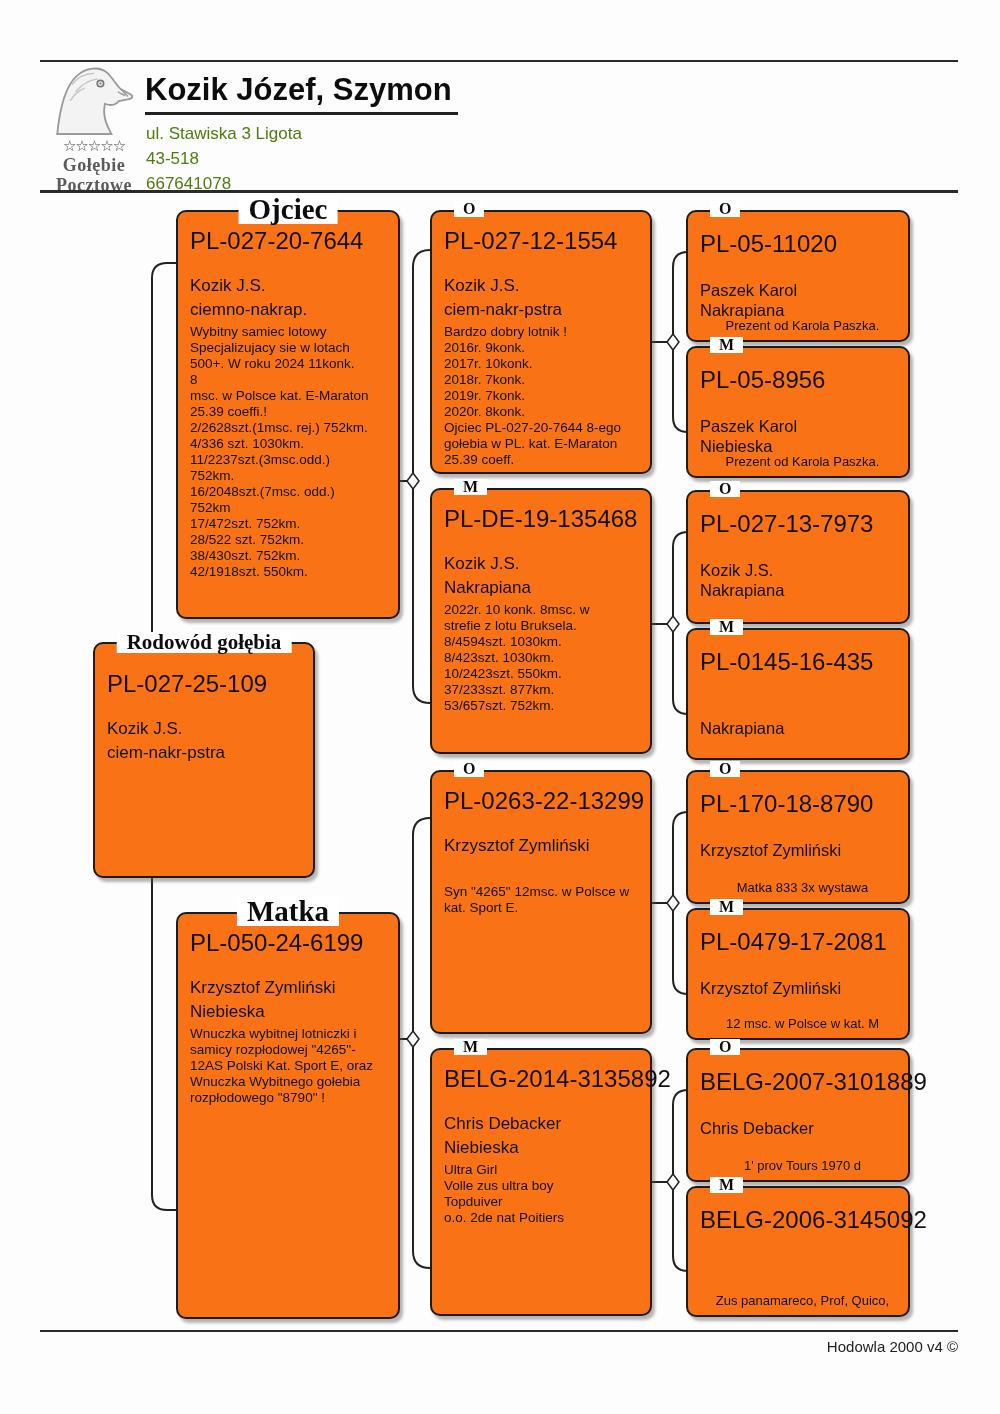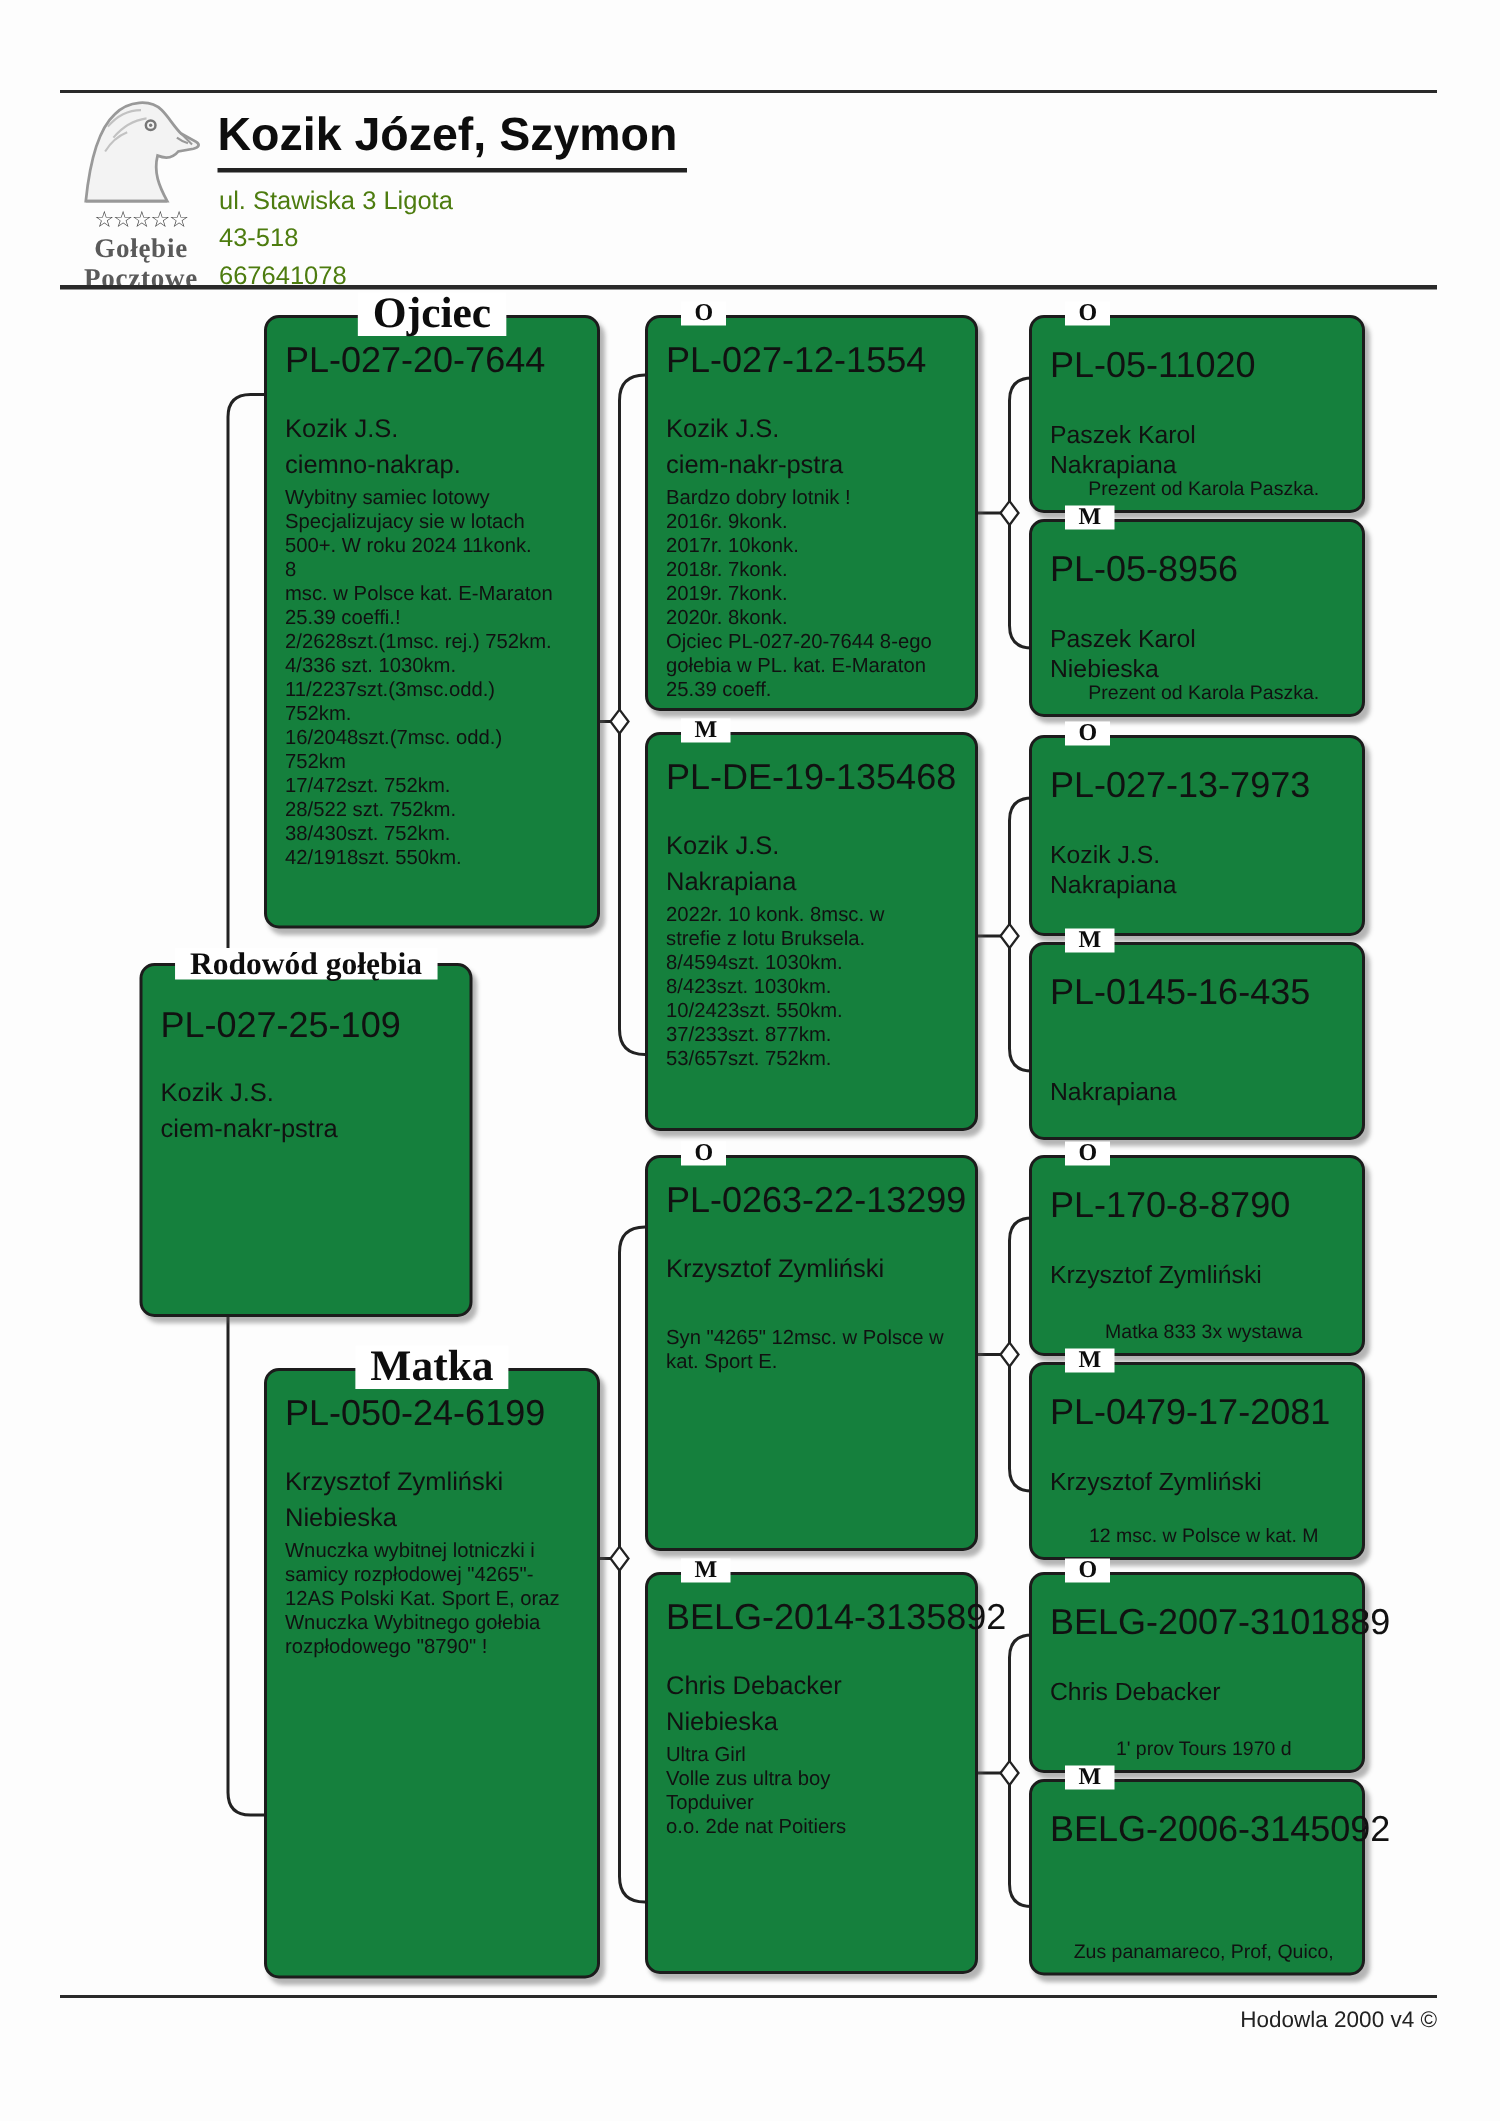--- a/index.html
+++ b/index.html
@@ -25,21 +25,21 @@
     display:inline-block;white-space:nowrap;
   }
   .owner-lines{position:absolute;left:146px;top:124px;font-size:17px;color:#4d7c0f;}
   .owner-lines div{margin-bottom:5px;}
 
   
   .connectors{position:absolute;left:0;top:0;z-index:0;}
 
   
   .box{
-    position:absolute;z-index:2;background:#15803d;
+    position:absolute;z-index:2;background:#f97316;
     border:2px solid #1c1c1c;border-radius:10px;
     box-shadow:3px 4px 3px rgba(90,90,90,.45);
   }
   .box-title{
     position:absolute;top:-17px;left:50%;transform:translateX(-50%);
     background:#fff;padding:0 10px;white-space:nowrap;
     font-family:"Liberation Serif",serif;font-weight:bold;font-size:29px;line-height:1;color:#0d0d0d;
   }
   .subject .box-title{font-size:21px;top:-12px;}
   .sex-label{
@@ -237,21 +237,21 @@
   <div class="box small" style="left:686px;top:628px;width:220px;height:128px">
     <span class="sex-label">M</span>
     <div class="ring">PL-0145-16-435</div>
     <div class="breeder"></div>
     <div class="colorline">Nakrapiana</div>
     <div class="note"></div>
   </div>
 
   <div class="box small" style="left:686px;top:770px;width:220px;height:130px">
     <span class="sex-label">O</span>
-    <div class="ring">PL-170-8-8790</div>
+    <div class="ring">PL-170-18-8790</div>
     <div class="breeder">Krzysztof Zymliński</div>
     <div class="colorline"></div>
     <div class="note">Matka 833 3x wystawa</div>
   </div>
 
   <div class="box small" style="left:686px;top:908px;width:220px;height:128px">
     <span class="sex-label">M</span>
     <div class="ring">PL-0479-17-2081</div>
     <div class="breeder">Krzysztof Zymliński</div>
     <div class="colorline"></div>

